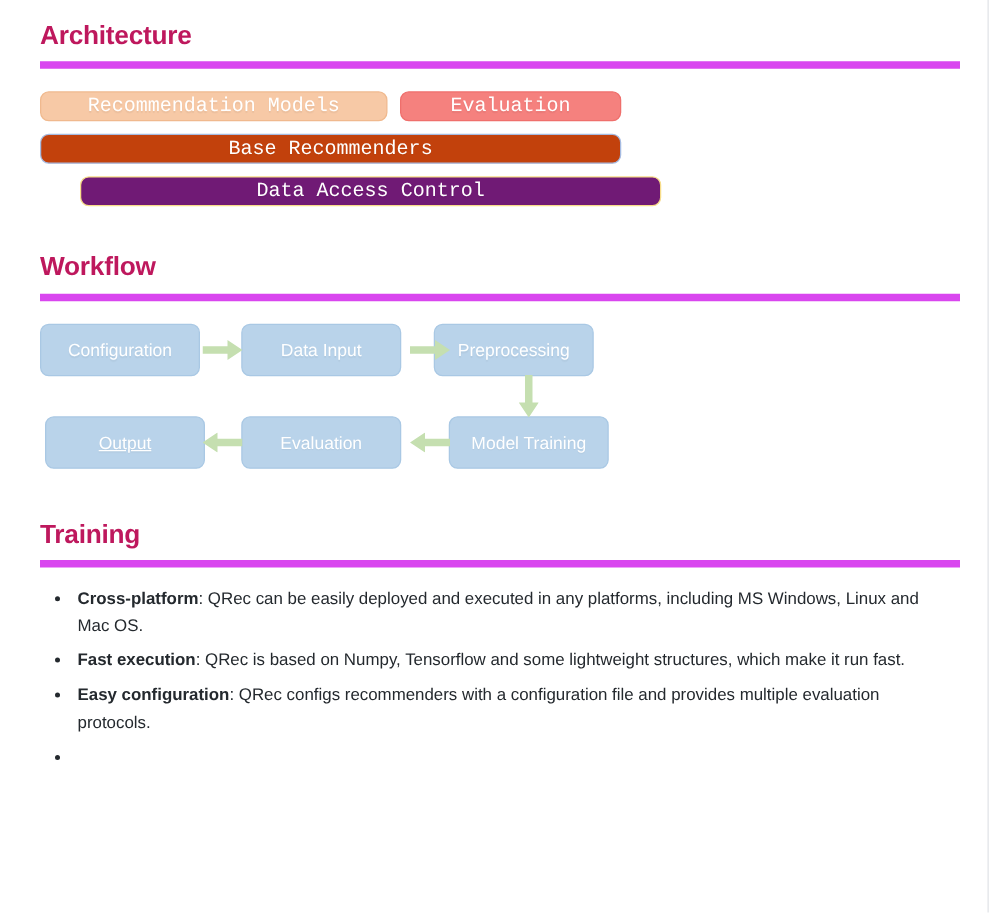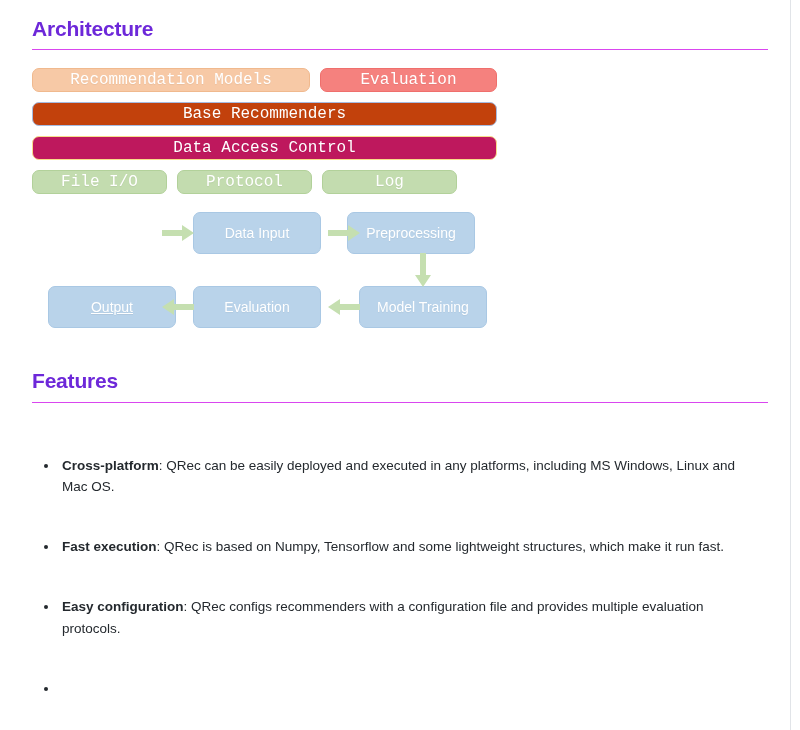--- a/index.html
+++ b/index.html
@@ -35,25 +35,25 @@
     left: 32px;
     top: 0;
     width: 736px;
   }
 
   
   .section-title {
     font-family: "Liberation Sans", sans-serif;
     font-size: 21px;
     font-weight: bold;
-    color: #6d28d9;
+    color: #be185d;
     letter-spacing: -0.2px;
     margin: 0;
     padding: 0 0 7px 0;
-    border-bottom: 1px solid #d946ef;
+    border-bottom: 6px solid #d946ef;
     line-height: 1.25;
   }
   #arch-title-wrap { padding-top: 16px; }
   #wf-title-wrap   { padding-top: 26px; }
   #feat-title-wrap { padding-top: 26px; }
 
   
   .arch {
     position: relative;
     margin-top: 18px;
@@ -74,21 +74,21 @@
     color: #ffffff;
     font-size: 16px;
     font-family: Liberation Mono, monospace;
     text-shadow: 0 1px 1px rgba(0,0,0,0.06);
     white-space: nowrap;
     user-select: none;
   }
   .blk-rec  { flex: 0 0 278px; background: #f7c9a6; border: 1px solid #f0b98e; }
   .blk-eval { flex: 0 0 177px; background: #f5817e; border: 1px solid #ef6f6c; }
   .blk-base { flex: 0 0 465px; background: #c2410c; border: 1px solid #a5bbe2; }
-  .blk-dac  { flex: 0 0 465px; background: #be185d; border: 1px solid #f7dd8a; }
+  .blk-dac  { flex: 0 0 465px; background: #701a75; border: 1px solid #f7dd8a; margin-left: 32px; }
   .blk-g    { flex: 0 0 135px; background: #c3dcaf; border: 1px solid #b2d19a; }
   .blk-light{ flex: 0 0 465px; background: #aecce8; border: 1px solid #9bc0e2; }
 
   
   .wf {
     position: relative;
     margin-top: 18px;
     width: 470px;
     height: 130px;
   }
@@ -108,21 +108,21 @@
     font-family: "Liberation Sans", sans-serif;
     text-shadow: 0 1px 1px rgba(0,0,0,0.05);
     white-space: nowrap;
     user-select: none;
   }
   #wf-config { left: 0px;   top: 0px; }
   #wf-input  { left: 161px; top: 0px; }
   #wf-prep   { left: 315px; top: 0px; }
   #wf-model  { left: 327px; top: 74px; }
   #wf-evalb  { left: 161px; top: 74px; }
-  #wf-output { left: 16px;   top: 74px; text-decoration: underline; }
+  #wf-output { left: 4px;   top: 74px; text-decoration: underline; }
 
   .arrow-h {
     position: absolute;
     height: 16px;
     display: block;
   }
   .arrow-v {
     position: absolute;
     width: 16px;
     display: block;
@@ -141,21 +141,20 @@
     width: 730px;
   }
   .feature {
     position: relative;
     padding-left: 30px;
     margin-bottom: 6px;
     font-size: 13.5px;
     line-height: 1.62;
     color: #24292e;
     font-family: "Liberation Sans", sans-serif;
-    margin-top: 38px;
   }
   .feature::before {
     content: "";
     position: absolute;
     left: 12px;
     top: 9px;
     width: 4px;
     height: 4px;
     border-radius: 50%;
     background: #24292e;
@@ -184,32 +183,31 @@
       </div>
 
       <div class="arch-row">
         <div class="blk blk-base">Base Recommenders</div>
       </div>
 
       <div class="arch-row">
         <div class="blk blk-dac">Data Access Control</div>
       </div>
 
-      <div class="arch-row">
-        <div class="blk blk-g">File I/O</div>
-        <div class="blk blk-g">Protocol</div>
-        <div class="blk blk-g">Log</div>
-      </div>
-
-
-    </div>
-
+
+
+    </div>
+
+    <div id="wf-title-wrap">
+      <h2 class="section-title">Workflow</h2>
+    </div>
 
     <div class="wf">
 
+      <div class="wf-box" id="wf-config">Configuration</div>
       <div class="wf-box" id="wf-input">Data Input</div>
       <div class="wf-box" id="wf-prep">Preprocessing</div>
       <div class="wf-box" id="wf-model">Model Training</div>
       <div class="wf-box" id="wf-evalb">Evaluation</div>
       <div class="wf-box" id="wf-output">Output</div>
 
       <svg class="arrow-h" id="arr-1" viewBox="0 0 32 16">
         <path d="M0 5 H20 V0 L32 8 L20 16 V11 H0 Z" fill="#c5dfb0"></path>
       </svg>
       <svg class="arrow-h" id="arr-2" viewBox="0 0 32 16">
@@ -221,21 +219,21 @@
       <svg class="arrow-h" id="arr-4" viewBox="0 0 32 16">
         <path d="M32 5 H12 V0 L0 8 L12 16 V11 H32 Z" fill="#c5dfb0"></path>
       </svg>
       <svg class="arrow-h" id="arr-5" viewBox="0 0 32 16">
         <path d="M32 5 H12 V0 L0 8 L12 16 V11 H32 Z" fill="#c5dfb0"></path>
       </svg>
 
     </div>
 
     <div id="feat-title-wrap">
-      <h2 class="section-title">Features</h2>
+      <h2 class="section-title">Training</h2>
     </div>
 
     <ul class="features">
       <li class="feature">
         <b>Cross-platform</b><span>: QRec can be easily deployed and executed in any platforms, including MS Windows, Linux and Mac OS.</span>
       </li>
       <li class="feature">
         <b>Fast execution</b><span>: QRec is based on Numpy, Tensorflow and some lightweight structures, which make it run fast.</span>
       </li>
       <li class="feature">

